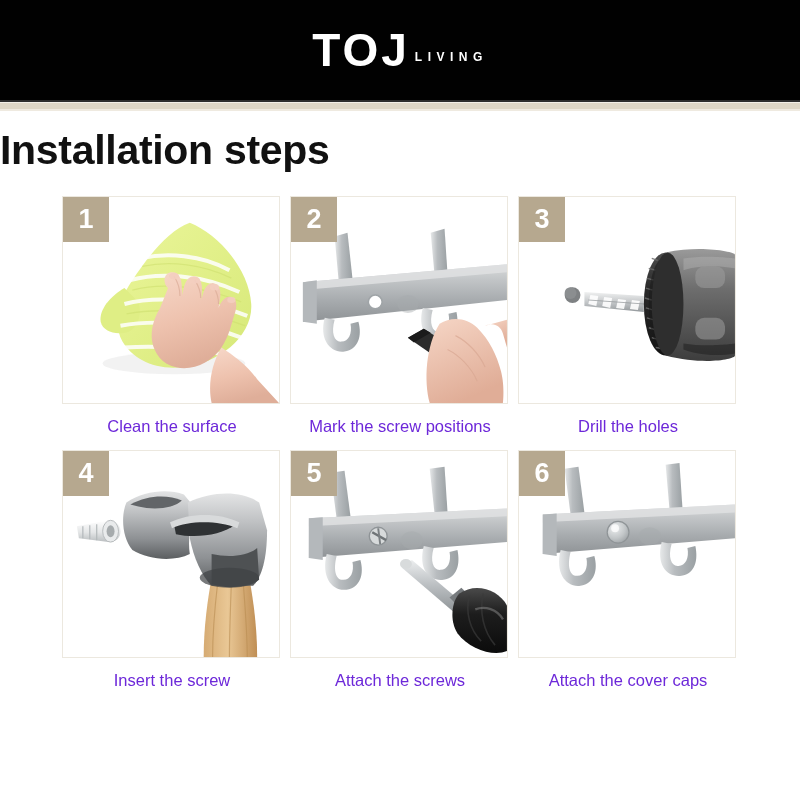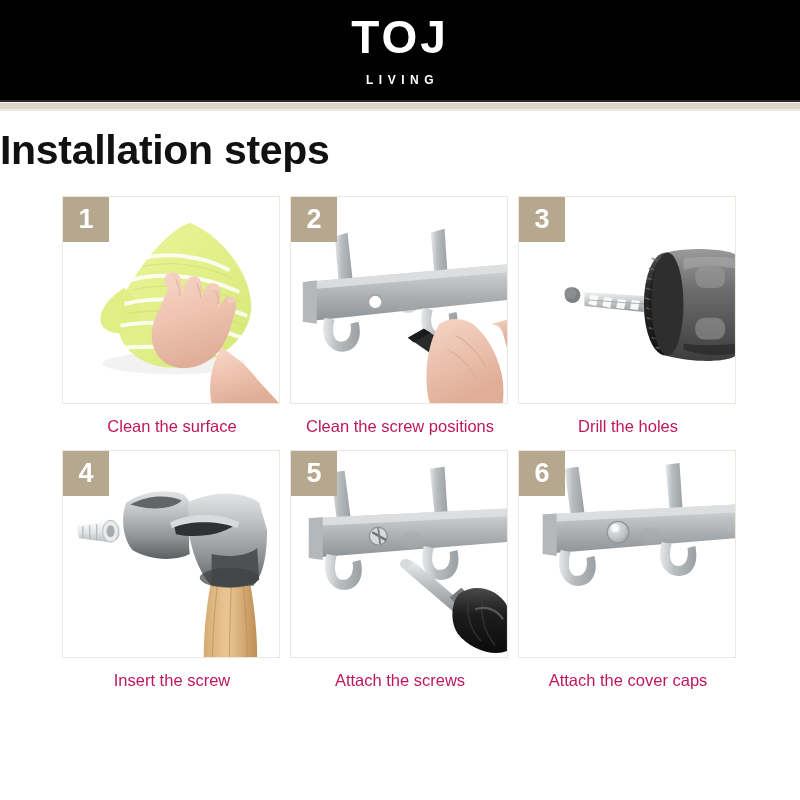--- a/index.html
+++ b/index.html
@@ -16,21 +16,21 @@
   }
 
   
   .header {
     position: absolute;
     left: 0; top: 0;
     width: 800px;
     height: 100px;
     background: #010101;
     display: flex;
-    flex-direction: column;
+    flex-direction: row;
     align-items: center;
     justify-content: center;
   }
   .logo-main {
     color: #ffffff;
     font-size: 46px;
     font-weight: 700;
     letter-spacing: 3px;
     line-height: 1;
     font-family: "Liberation Sans", sans-serif;
@@ -119,21 +119,21 @@
     justify-content: center;
     font-size: 27px;
     font-weight: 700;
     z-index: 6;
     font-family: "Liberation Sans", sans-serif;
   }
   .caption {
     margin-top: 12px;
     text-align: center;
     font-size: 16.5px;
-    color: #be185d;
+    color: #6d28d9;
     line-height: 1.32;
     font-family: "Liberation Sans", sans-serif;
   }
   .art { position: absolute; inset: 0; }
   .art svg { width: 100%; height: 100%; display: block; }
 </style>
 </head>
 <body>
 
 <div class="header">
@@ -258,21 +258,21 @@
           <path d="M150 128 C162 120 178 122 188 132 C200 144 208 160 212 176
                    C216 192 214 208 214 208 L140 208 C134 186 136 150 150 128 Z" fill="url(#skin2)"></path>
           <path d="M196 130 C204 126 212 130 214 138 L218 152 L218 124 Z" fill="url(#skin2)"></path>
           <g stroke="#d9a893" stroke-width="1.2" fill="none" opacity="0.7">
             <path d="M166 140 C178 146 190 158 196 172"></path>
             <path d="M158 154 C170 160 182 172 188 186"></path>
           </g>
         </svg>
       </div>
     </div>
-    <div class="caption">Clean the screw positions</div>
+    <div class="caption">Mark the screw positions</div>
   </div>
 
   <div class="step">
     <div class="step-card">
       <div class="badge">3</div>
       <div class="art">
         <svg viewBox="0 0 218 208" xmlns="http://www.w3.org/2000/svg">
           <defs>
             <linearGradient id="chuck" x1="0" y1="0" x2="0" y2="1">
               <stop offset="0%" stop-color="#4d4d4d"></stop>

